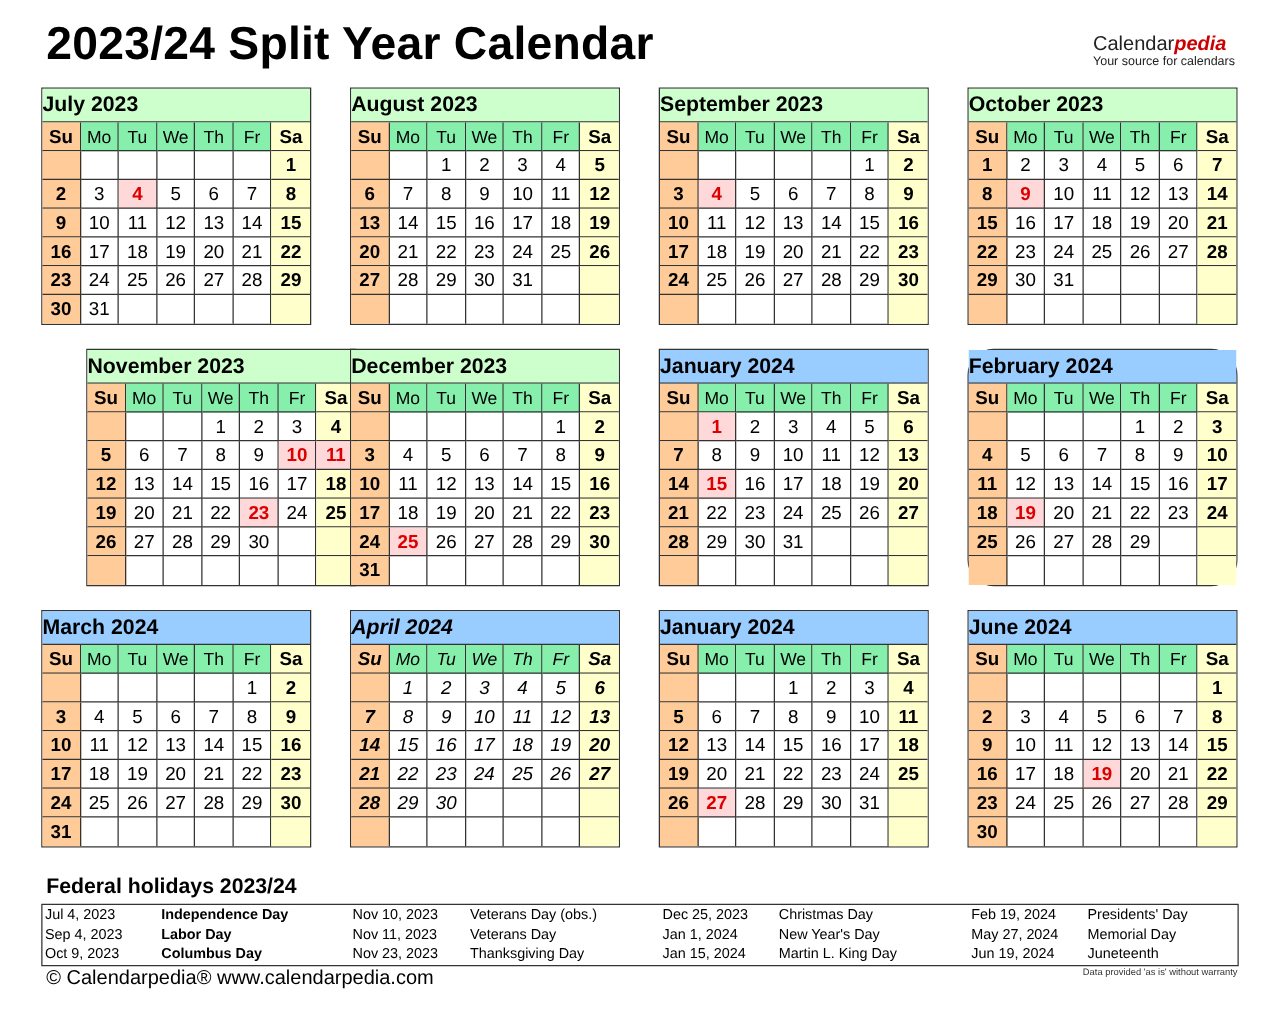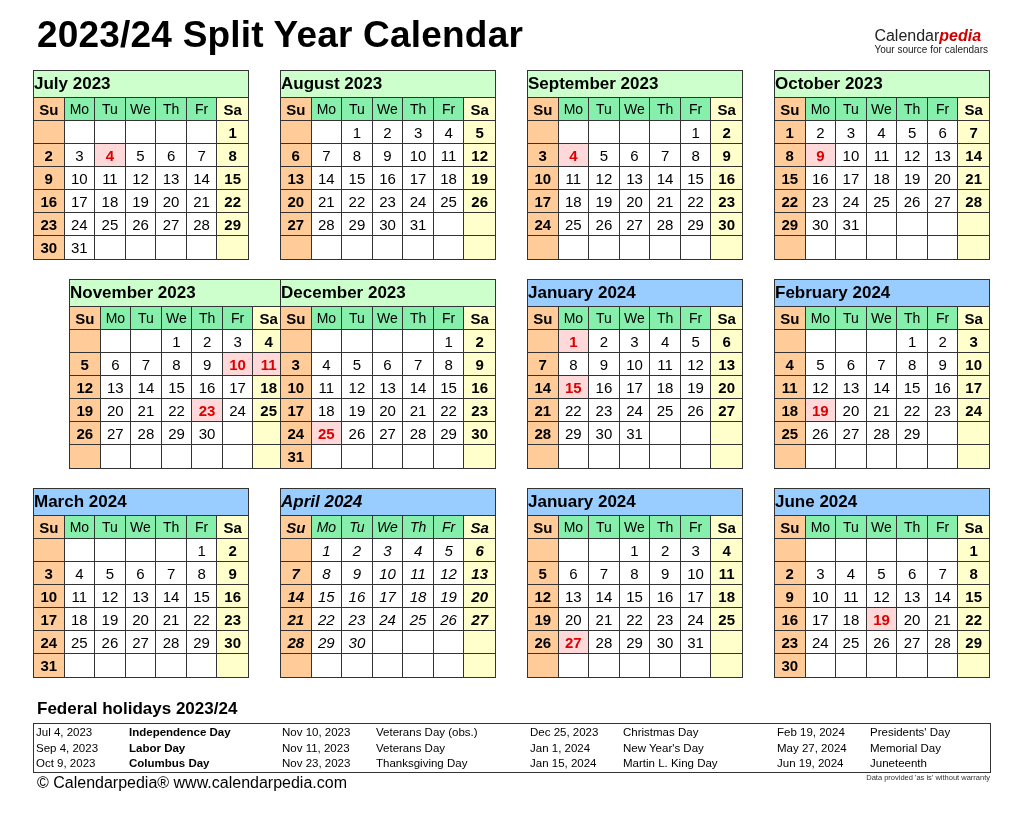--- a/index.html
+++ b/index.html
@@ -409,21 +409,21 @@
           <div class="cell sa"></div>
           <div class="cell su lastrow"></div>
           <div class="cell lastrow"></div>
           <div class="cell lastrow"></div>
           <div class="cell lastrow"></div>
           <div class="cell lastrow"></div>
           <div class="cell lastrow"></div>
           <div class="cell sa lastrow"></div>
         </div>
       </div>
-      <div class="month" style="left: 774px; top: 279px;">
+      <div class="month" style="left: 774px; top: 279px; border-radius: 21px;">
         <div class="mhead blue">February 2024</div>
         <div class="grid">
           <div class="cell su">Su</div>
           <div class="cell dow">Mo</div>
           <div class="cell dow">Tu</div>
           <div class="cell dow">We</div>
           <div class="cell dow">Th</div>
           <div class="cell dow">Fr</div>
           <div class="cell sa">Sa</div>
           <div class="cell su"></div>

